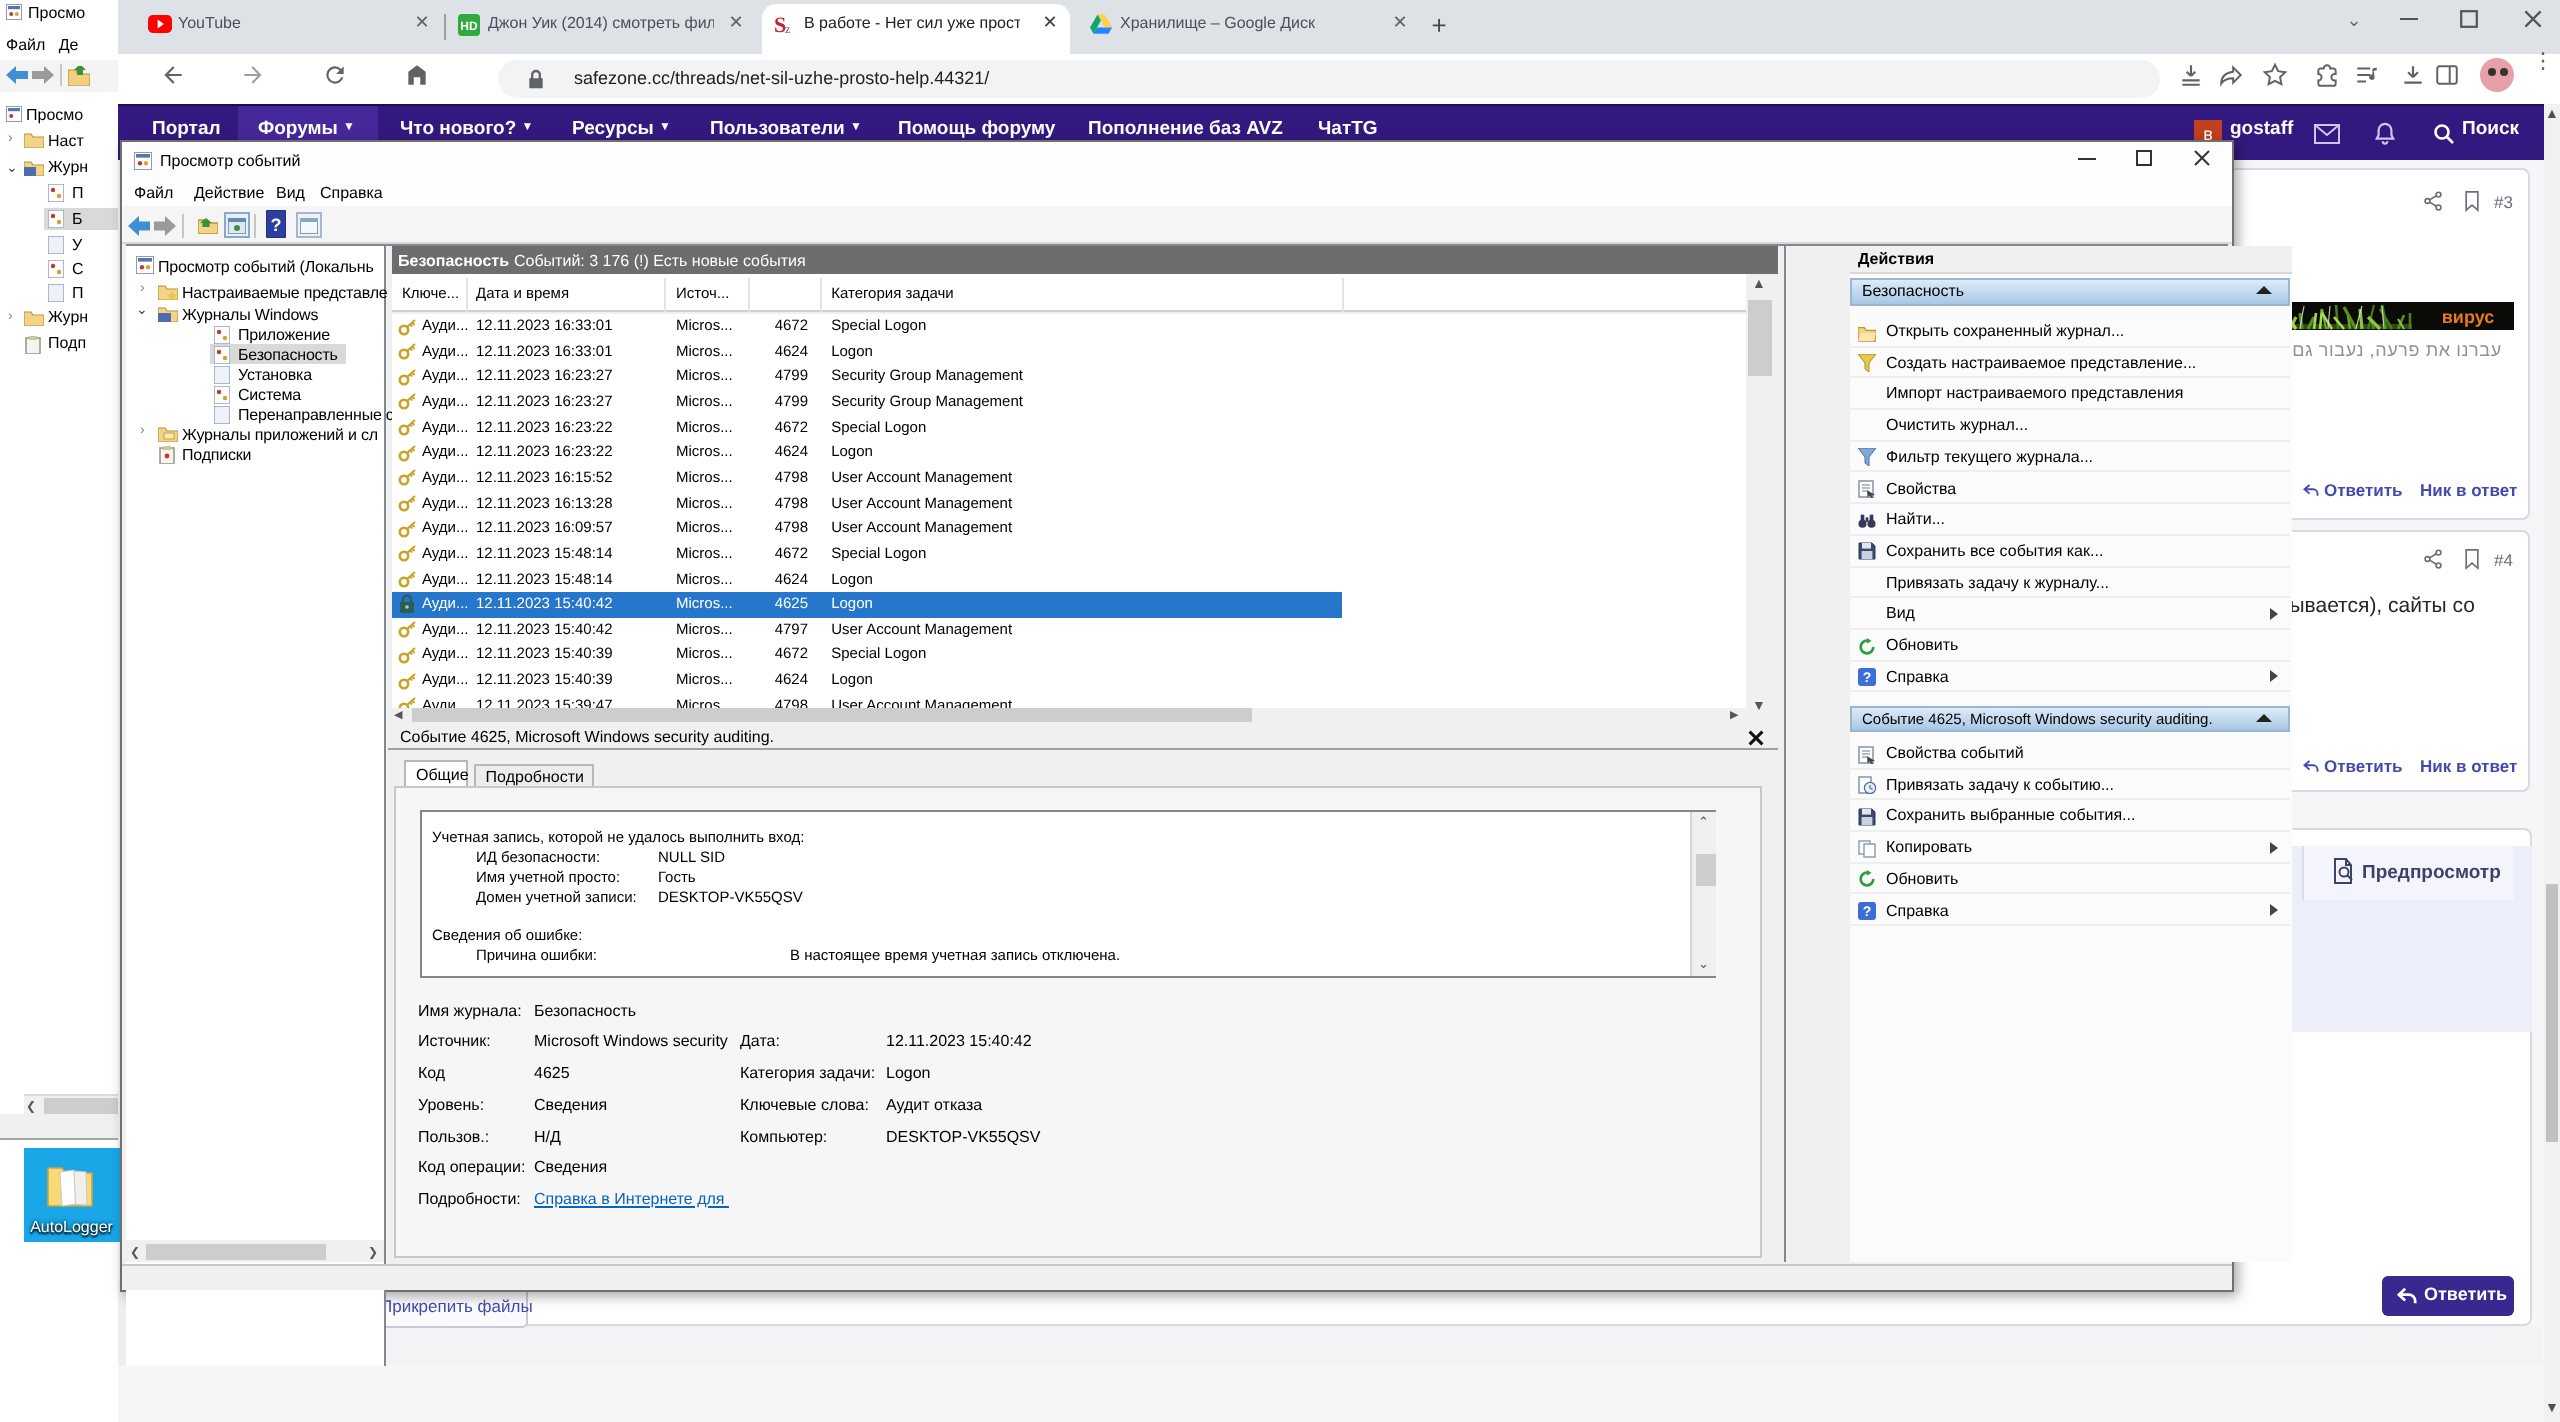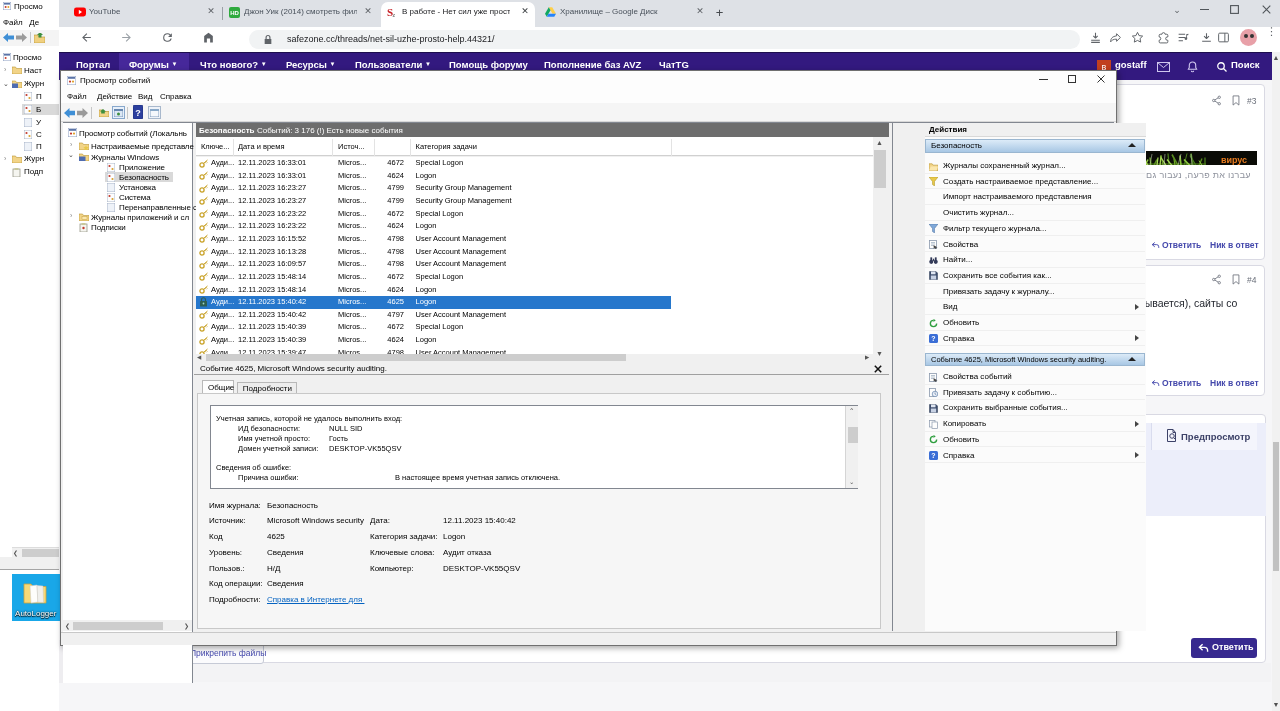--- a/index.html
+++ b/index.html
@@ -754,21 +754,21 @@
   <div class="a" style="left:864px;top:52.5px;width:221px;height:508px;background:#fbfbfb;">
     <div class="a" style="left:0;top:0;width:221px;height:13.5px;background:#f0f0f0;border-bottom:1px solid #d8d8d8;">
       <span class="a" style="left:4px;top:2px;font-size:8px;font-weight:bold;">Действия</span>
     </div>
     <div class="secbar" style="top:16px;">Безопасность<div class="a" style="right:8px;top:3px;width:0;height:0;border-bottom:4px solid #222;border-left:4px solid transparent;border-right:4px solid transparent;"></div></div>
     <div class="actitem" style="top:35.0px;">
         <svg class="acticon" style="top:3.5px" width="10" height="9" viewBox="0 0 10 9">
           <path d="M0 1.5 L3.5 1.5 L4.5 3 L10 3 L10 9 L0 9 Z" fill="#f2d488" stroke="#bb9632" stroke-width="0.7"></path>
           <path d="M0 9 L2 4.5 L10 4.5 L8.5 9 Z" fill="#fbe7ae"></path>
         </svg>
-        <span>Журналы сохраненный журнал...</span>
+        <span>Открыть сохраненный журнал...</span>
       </div>
     <div class="actitem" style="top:50.7px;">
         <svg class="acticon" style="top:3.5px" width="9" height="9" viewBox="0 0 9 9">
           <path d="M0 0 L9 0 L5.5 4.5 L5.5 9 L3.5 7.5 L3.5 4.5 Z" fill="#e8c84a" stroke="#a8901f" stroke-width="0.5"></path>
         </svg>
         <span>Создать настраиваемое представление...</span>
       </div>
     <div class="actitem" style="top:66.4px;">
         <span>Импорт настраиваемого представления</span>
       </div>

